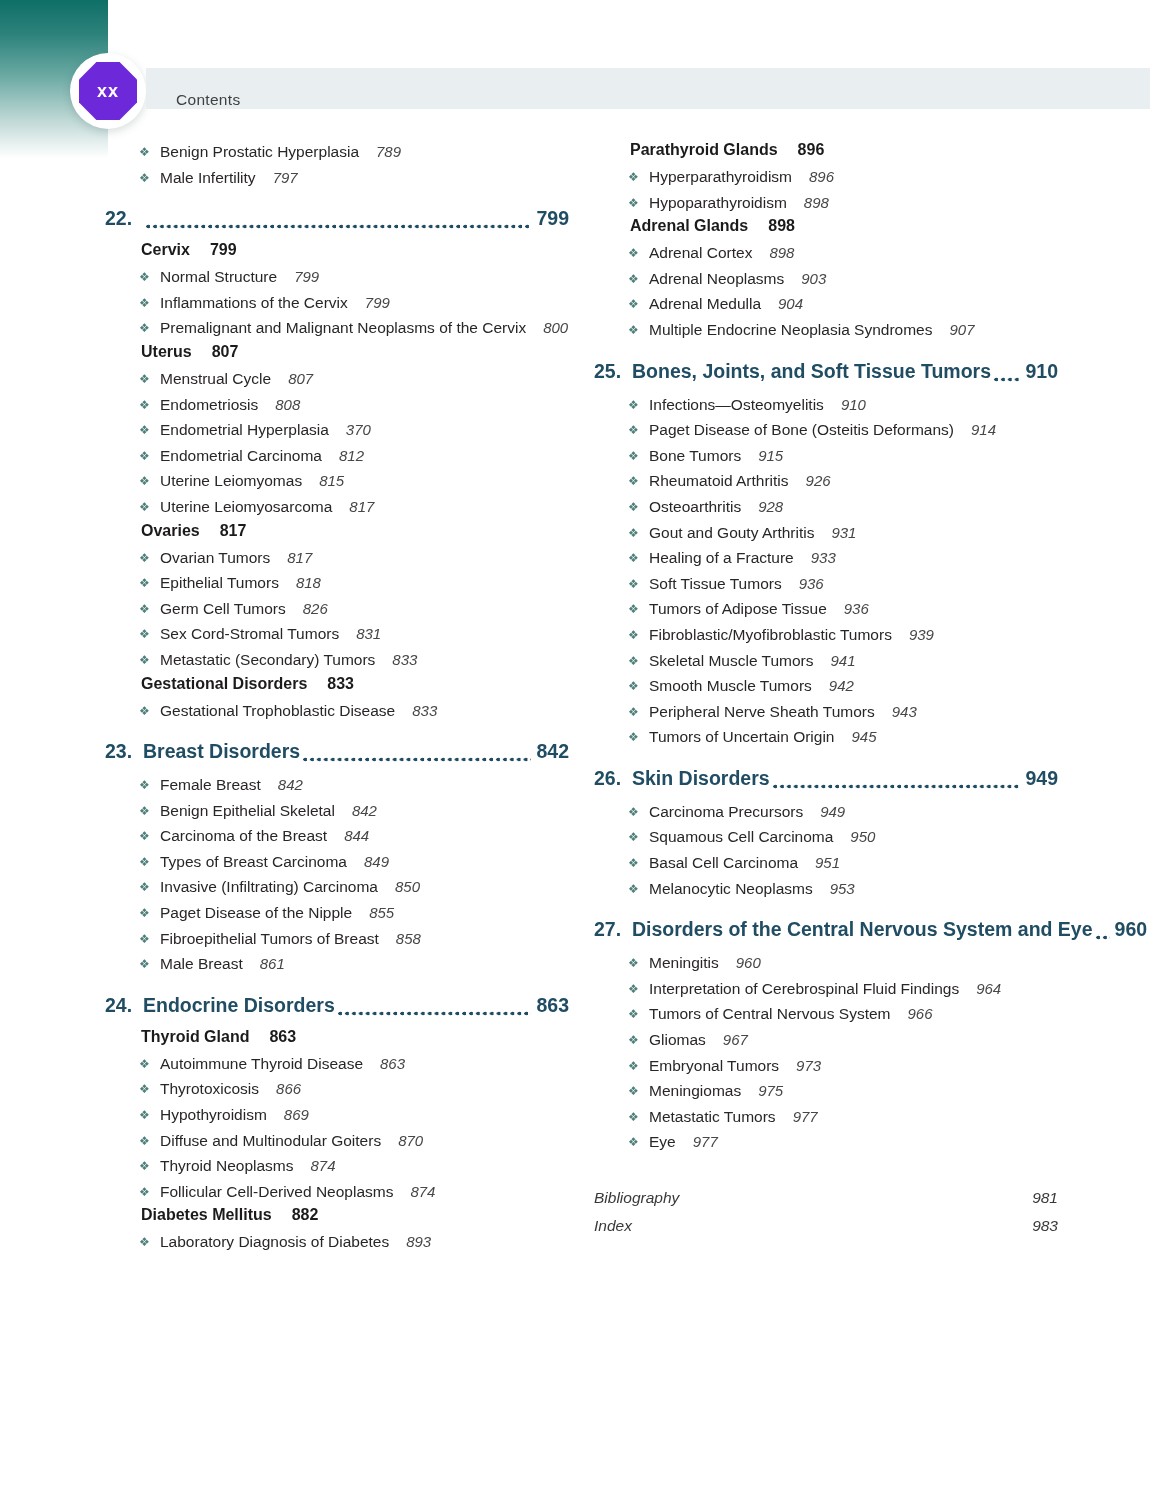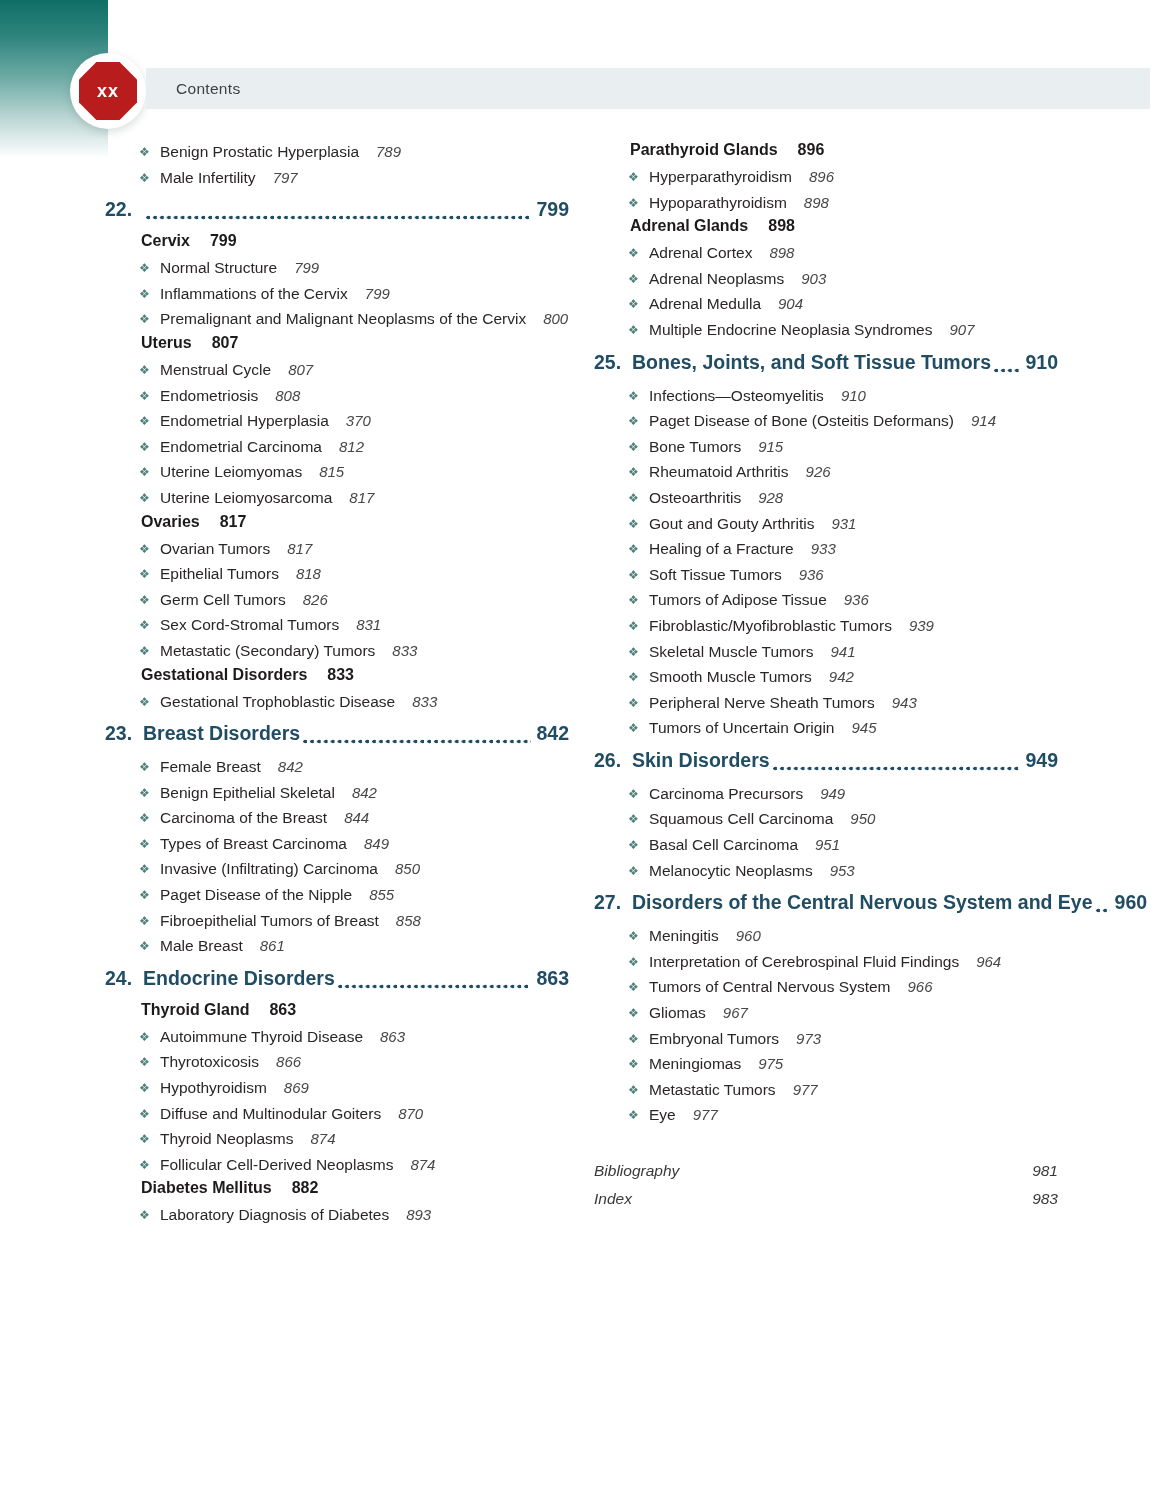--- a/index.html
+++ b/index.html
@@ -13,44 +13,44 @@
     position:absolute;left:0;top:0;width:108px;height:158px;
     background:linear-gradient(180deg,#0e6f67 0%,#2d837c 22%,#6ba9a3 48%,#b9d5d2 74%,#ffffff 100%);
   }
   .badge-ring{
     position:absolute;left:70px;top:53px;width:76px;height:76px;
     background:#ffffff;border-radius:50%;
     box-shadow:0 3px 8px rgba(40,70,68,.18);
   }
   .badge-oct{
     position:absolute;left:79px;top:62px;width:58px;height:58px;
-    background:#b91c1c;
+    background:#6d28d9;
     clip-path:polygon(30% 0,70% 0,100% 30%,100% 70%,70% 100%,30% 100%,0 70%,0 30%);
     display:flex;align-items:center;justify-content:center;
     color:#ffffff;font-weight:bold;font-size:18px;letter-spacing:1px;
   }
   .header-bar{
     position:absolute;left:146px;top:68px;width:1004px;height:41px;
-    background:#e9eef0;display:flex;align-items:center;
+    background:#e9eef0;display:flex;align-items:flex-end;
   }
   .header-bar .title{
     margin-left:30px;font-size:15.5px;color:#3f4041;letter-spacing:.3px;
   }
   
   .content{
     position:absolute;left:105px;top:140px;width:953px;
     display:flex;
   }
   .col{width:464px;}
   .col-left{margin-right:25px;}
   
   .chapter{
     display:flex;align-items:flex-start;
     color:#204d63;font-weight:bold;font-size:19.5px;line-height:25px;
-    margin:6px 0 9px 0;
+    margin:15px 0 9px 0;
   }
   .chapter .num{flex:0 0 38px;}
   .chapter .title{white-space:nowrap;}
   .chapter .leader{
     flex:1 1 auto;height:5px;margin:0 5px 2px 3px;align-self:flex-end;
     background-image:radial-gradient(circle at 2.2px 2.5px,#204d63 1.7px,transparent 2.1px);
     background-size:6.9px 5px;background-repeat:repeat-x;background-position:left bottom;
     min-width:14px;
   }
   .chapter .page{flex:0 0 auto;}

